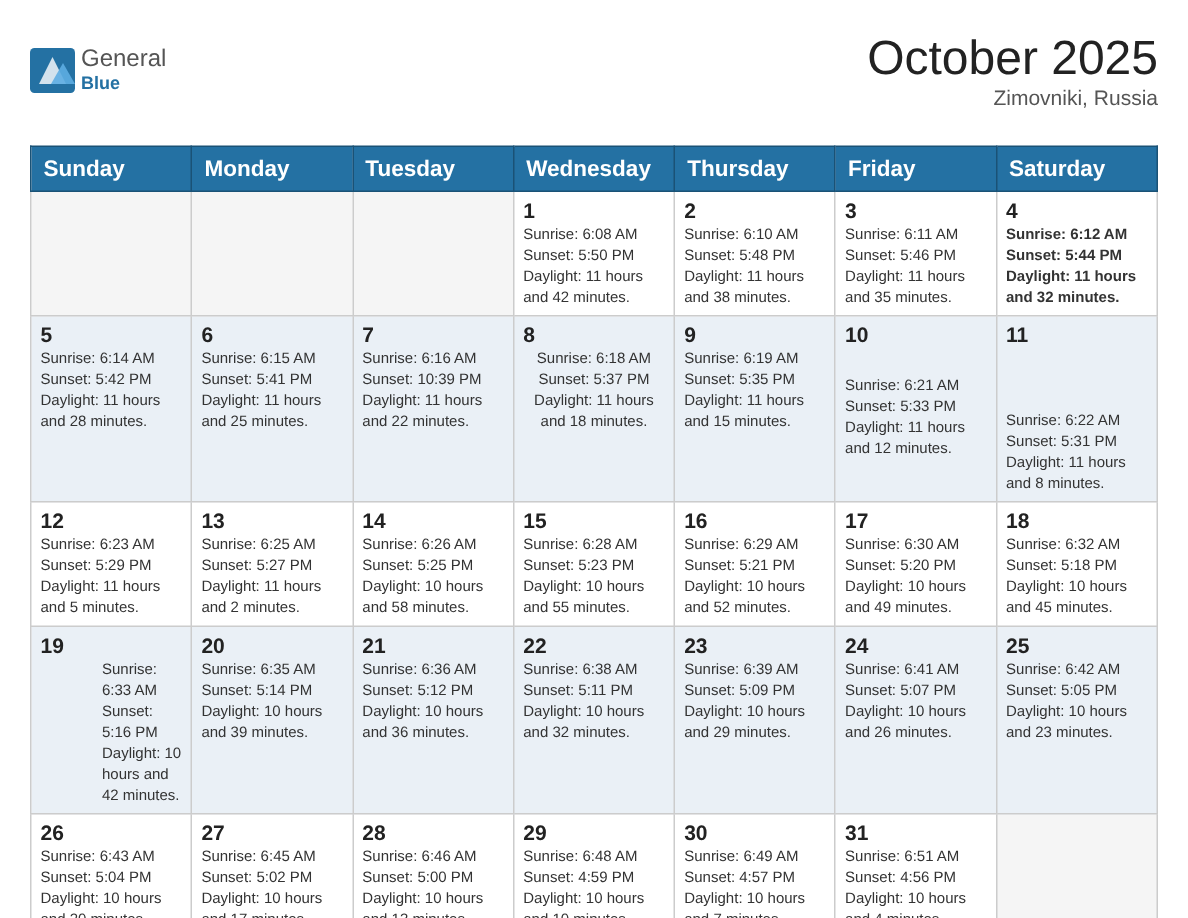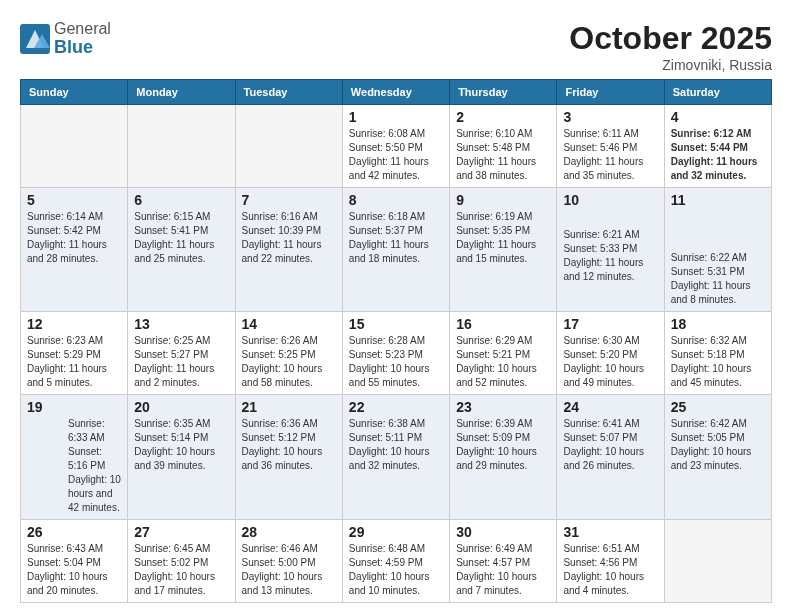--- a/index.html
+++ b/index.html
@@ -6,22 +6,22 @@
     body {
       font-family: Arial, sans-serif;
       background: #fff;
       width: 792px;
       min-height: 612px;
       padding: 20px;
     }
     .header-area {
       display: flex;
       justify-content: space-between;
-      align-items: flex-start;
-      margin-bottom: 6px;
+      align-items: center;
+      margin-bottom: 24px;
     }
     .logo {
       display: flex;
       align-items: center;
     }
     .logo-text {
       display: flex;
       flex-direction: column;
       font-size: 18px;
       font-weight: bold;
@@ -32,38 +32,38 @@
     .logo-icon {
       width: 30px;
       height: 30px;
       margin-right: 4px;
     }
     .title-area {
       text-align: right;
     }
     .month-title {
       font-size: 32px;
-      font-weight: bold;
+      font-weight: normal;
       color: #222;
     }
     .subtitle {
       font-size: 14px;
       color: #555;
     }
     .calendar {
       width: 100%;
       border-collapse: collapse;
       font-size: 11px;
     }
     .calendar th {
       background-color: #2471a3;
       color: #fff;
       text-align: left;
       padding: 6px 8px;
-      font-size: 11px;
+      font-size: 15px;
       font-weight: bold;
       border: 1px solid #1a5276;
     }
     .calendar td {
       border: 1px solid #ccc;
       vertical-align: top;
       padding: 4px 6px;
       width: 107px;
       min-height: 80px;
       background: #fff;
@@ -91,21 +91,21 @@
 
 <div class="header-area">
   <div class="logo">
     <svg class="logo-icon" viewBox="0 0 30 30">
       <rect x="0" y="0" width="30" height="30" rx="3" fill="#2471a3"></rect>
       <polygon points="6,24 15,6 24,24" fill="white" opacity="0.8"></polygon>
       <polygon points="14,24 22,10 30,24" fill="#5dade2" opacity="0.9"></polygon>
     </svg>
     <div class="logo-text">
       <span>General</span>
-      <span style="color:#2471a3;font-weight:bold;font-size:18px;">Blue</span>
+      <span style="color:#2471a3;font-weight:bold;font-size:12px;">Blue</span>
     </div>
   </div>
   <div class="title-area">
     <div class="month-title">October 2025</div>
     <div class="subtitle">Zimovniki, Russia</div>
   </div>
 </div>
 
 <table class="calendar">
   <thead>
@@ -163,21 +163,21 @@
 Daylight: 11 hours and 25 minutes.</div>
         </td>
         <td>
           <span class="day-number">7</span>
           <div class="day-info" style="white-space: pre-line;">Sunrise: 6:16 AM
 Sunset: 10:39 PM
 Daylight: 11 hours and 22 minutes.</div>
         </td>
         <td>
           <span class="day-number">8</span>
-          <div class="day-info" style="white-space: pre-line;">Sunrise: 6:18 AM
+          <div class="day-info" style="white-space: pre-line; text-align: center;">Sunrise: 6:18 AM
 Sunset: 5:37 PM
 Daylight: 11 hours and 18 minutes.</div>
         </td>
         <td>
           <span class="day-number">9</span>
           <div class="day-info" style="white-space: pre-line;">Sunrise: 6:19 AM
 Sunset: 5:35 PM
 Daylight: 11 hours and 15 minutes.</div>
         </td>
         <td>

